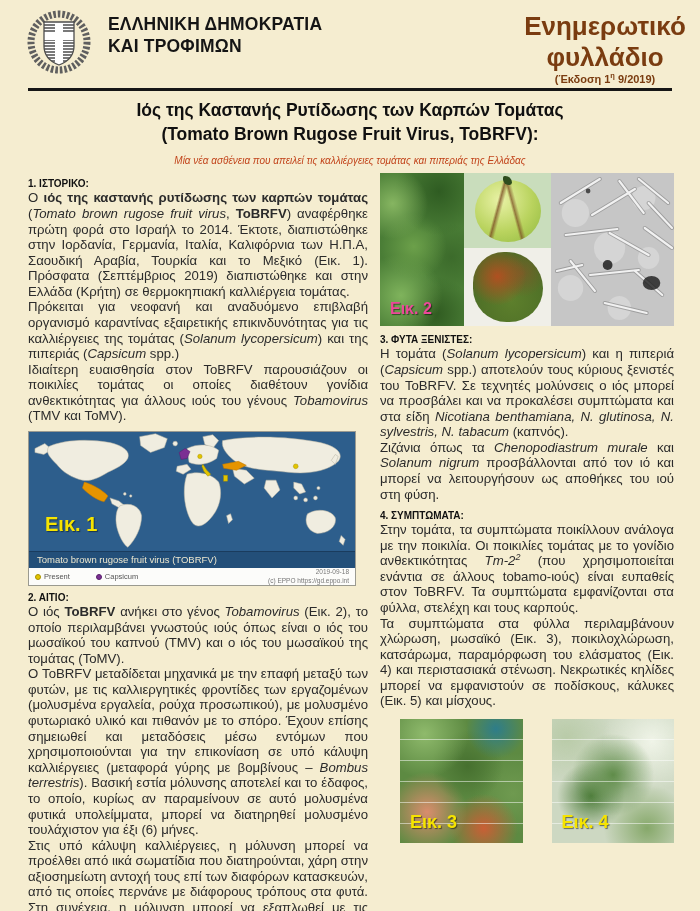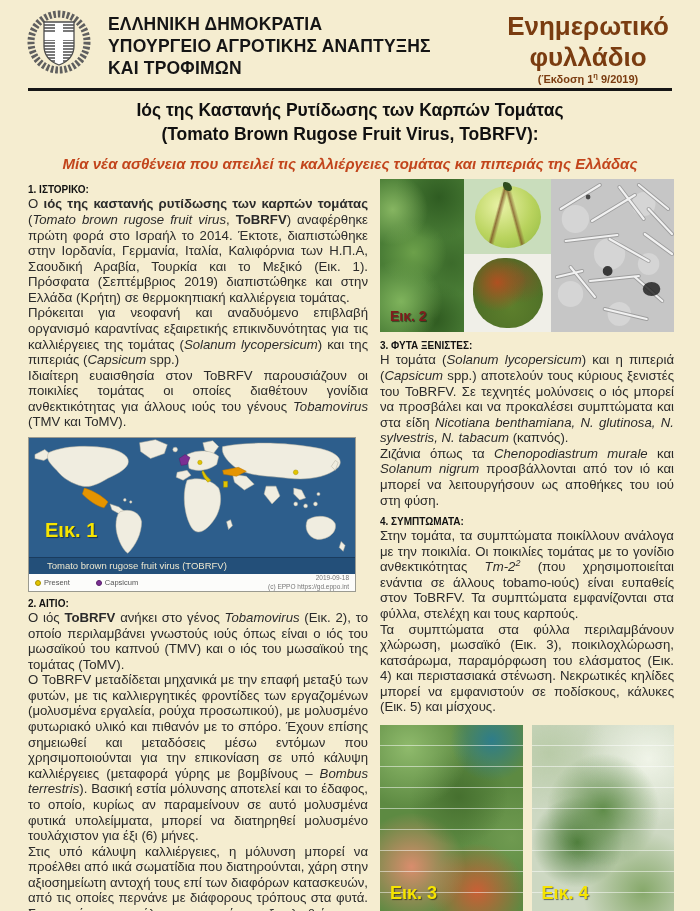--- a/index.html
+++ b/index.html
@@ -2,44 +2,44 @@
 <html><head>
 <meta charset="utf-8">
 <style>
   * { margin:0; padding:0; box-sizing:border-box; }
   body { background:#888; font-family:"Liberation Sans", sans-serif; }
   .page {
     width:700px; height:911px; background:#f5edd0; overflow:hidden;
     position:relative; margin:0 auto; color:#2e2e2e;
   }
   
-  .header { display:flex; align-items:flex-start; padding:8px 26px 0 24px; }
+  .header { display:flex; align-items:flex-start; padding:8px 9px 0 24px; }
   .emblem { width:70px; height:70px; flex:0 0 70px; margin-right:14px; }
   .ministry { flex:1; font-weight:bold; font-size:17.5px; line-height:1.25; color:#151515; padding-top:6px; letter-spacing:.2px; }
   .leaflet-badge { width:172px; text-align:center; color:#7a3c10; padding-top:3px; }
   .leaflet-line { font-weight:bold; font-size:26px; line-height:1.18; }
   .edition { font-size:11px; font-weight:bold; margin-top:1px; }
   sup { font-size:68%; line-height:0; vertical-align:super; }
   .rule { height:3px; background:#161616; margin:3px 28px 0 28px; }
   
   .titleblock { text-align:center; margin-top:9px; }
   .title-line { font-weight:bold; font-size:17.5px; color:#101010; }
   .title-line + .title-line { margin-top:3px; }
-  .subtitle { margin-top:10px; font-weight:bold; font-style:italic; font-size:15px; color:#c2451c; }
+  .subtitle { margin-top:10px; font-weight:normal; font-style:italic; font-size:10px; color:#c2451c; }
   
   .columns { display:flex; gap:12px; padding:0 26px 0 28px; margin-top:7px; }
   .col-left { width:340px; flex:0 0 340px; }
   .col-right { flex:1; min-width:0; }
   .sec-heading { font-weight:bold; font-size:10px; color:#111; margin:5px 0 1px 0; }
   .para { text-align:justify; font-size:13.2px; line-height:1.18; color:#2b2b2b; }
   
   .fig1 { position:relative; width:328px; margin-top:7px; border:1px solid #9a9a90; background:#2d5e8c; }
   .fig1 svg { display:block; width:100%; height:119px; }
   .fig1-label { position:absolute; left:16px; bottom:49px; font-weight:bold; font-size:20px; color:#f6e400; text-shadow:1px 1px 1px rgba(0,0,0,.45); }
-  .fig1-caption { background:#234f79; color:#ece7cf; font-size:9.5px; padding:2px 6px 3px 18px; border-top:1px solid #1a3c5e; }
+  .fig1-caption { background:#234f79; color:#ece7cf; font-size:9.5px; padding:2px 6px 3px 8px; border-top:1px solid #1a3c5e; }
   .fig1-legendbar { background:#fcfcfa; display:flex; justify-content:space-between; align-items:center; padding:1px 6px; height:17px; }
   .legend-items { display:flex; gap:26px; }
   .legend-item { display:flex; align-items:center; gap:3px; font-size:7.5px; color:#555; }
   .dot { width:6px; height:6px; border-radius:50%; display:inline-block; }
   .dot-present { background:#e3c400; border:1px solid #a89200; }
   .dot-transient { background:#7b2f93; border:1px solid #571f69; }
   .legend-right { text-align:right; font-size:6.5px; color:#777; line-height:1.25; }
   
   .fig2 { position:relative; display:flex; height:153px; background:#fff; }
   .fig2-plant {
@@ -66,24 +66,24 @@
   .fruit-bottom { height:78px; background:#f0efe8; display:flex; align-items:center; justify-content:center; }
   .diseased-fruit {
     width:70px; height:70px; border-radius:46% 54% 50% 50%;
     background:
       radial-gradient(circle at 35% 35%, rgba(186,76,32,.9) 0, rgba(186,76,32,0) 45%),
       radial-gradient(circle at 70% 30%, rgba(122,90,40,.8) 0, rgba(122,90,40,0) 35%),
       radial-gradient(circle at 55% 70%, #5d7f2c 0, #4c6d26 70%);
   }
   .fig2-em { flex:1; }
   .fig2-em svg { display:block; width:100%; height:153px; }
-  .fig2-label { position:absolute; left:10px; bottom:8px; font-weight:bold; font-size:14px; color:#7f1d1d; text-shadow:1px 1px 1px rgba(0,0,0,.5); }
+  .fig2-label { position:absolute; left:10px; bottom:8px; font-weight:bold; font-size:16px; color:#ec4899; text-shadow:1px 1px 1px rgba(0,0,0,.5); }
   
   .fig34-row { display:flex; gap:9px; margin-top:10px; }
-  .leafpanel { position:relative; width:147px; height:189px; }
+  .leafpanel { position:relative; width:147px; height:124px;margin-left:20px; }
   .scanlines { position:absolute; inset:0; background:repeating-linear-gradient(180deg, rgba(255,255,255,0) 0 20px, rgba(255,255,255,.5) 20px 21px); }
   .fig3 {
     background-color:#5d8a42;
     background-image:
       radial-gradient(circle at 78% 8%, #2e7d8a 0, rgba(46,125,138,0) 20%),
       radial-gradient(circle at 20% 12%, #8fba6c 0, rgba(143,186,108,0) 30%),
       radial-gradient(circle at 55% 38%, #46702f 0, rgba(70,112,47,0) 35%),
       radial-gradient(circle at 22% 75%, #d98d6d 0, rgba(217,141,109,0) 30%),
       radial-gradient(circle at 68% 88%, #c95f35 0, rgba(201,95,53,0) 25%),
       radial-gradient(circle at 92% 60%, #6f9a50 0, rgba(111,154,80,0) 30%);
@@ -133,21 +133,20 @@
           <line x1="18" y1="53" x2="52" y2="53"></line>
             <line x1="18" y1="56" x2="52" y2="56"></line>
         </g>
         <rect x="31" y="12" width="8" height="48" fill="#ffffff"></rect>
         <rect x="18" y="24" width="34" height="8" fill="#ffffff"></rect>
       </g>
       <path d="M20 14 h30 v24 c0 10 -7 16 -15 19 c-8 -3 -15 -9 -15 -19 z" fill="none" stroke="#4d4d4d" stroke-width="1.3"></path>
     </svg>
     <div class="ministry">
       <div>ΕΛΛΗΝΙΚΗ ΔΗΜΟΚΡΑΤΙΑ</div>
-      <div>ΥΠΟΥΡΓΕΙΟ ΑΓΡΟΤΙΚΗΣ ΑΝΑΠΤΥΞΗΣ</div>
       <div>ΚΑΙ ΤΡΟΦΙΜΩΝ</div>
     </div>
     <div class="leaflet-badge">
       <div class="leaflet-line">Ενημερωτικό</div>
       <div class="leaflet-line">φυλλάδιο</div>
       <div class="edition"><span>(Έκδοση 1</span><sup>η</sup><span> 9/2019)</span></div>
     </div>
   </div>
 
   <div class="rule"></div>

